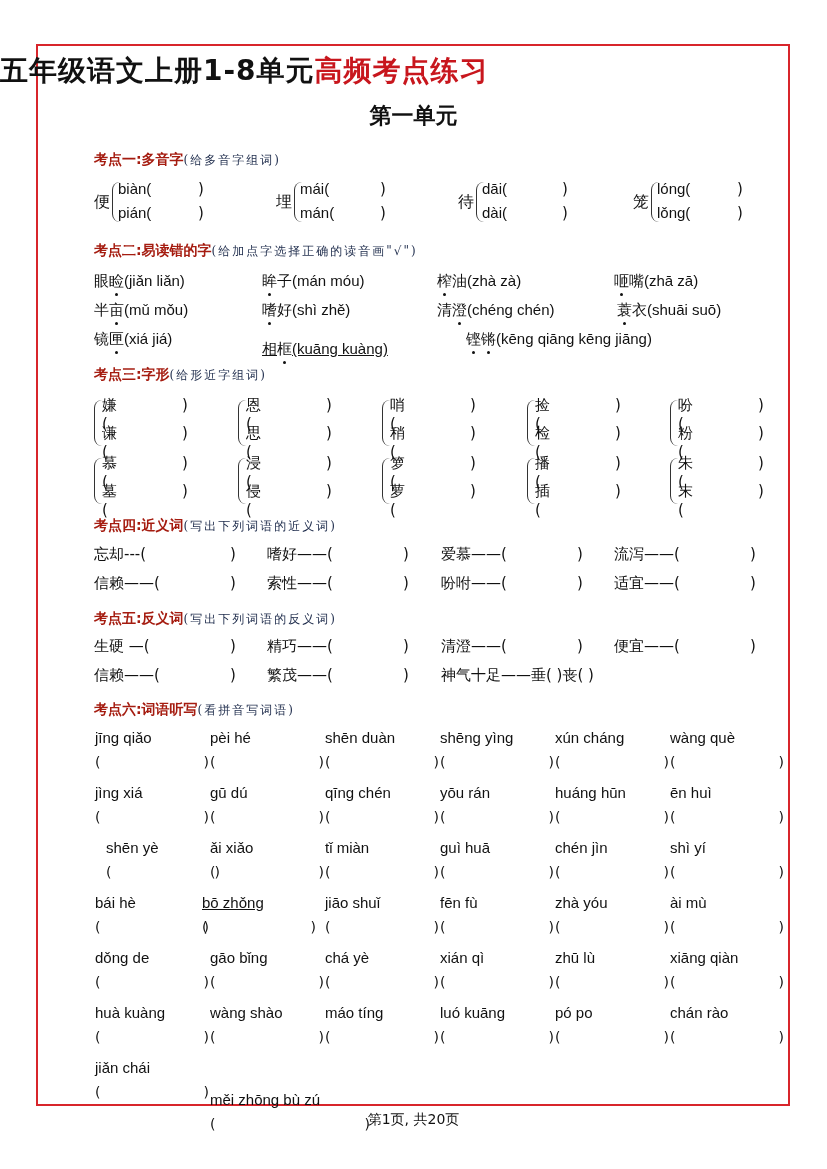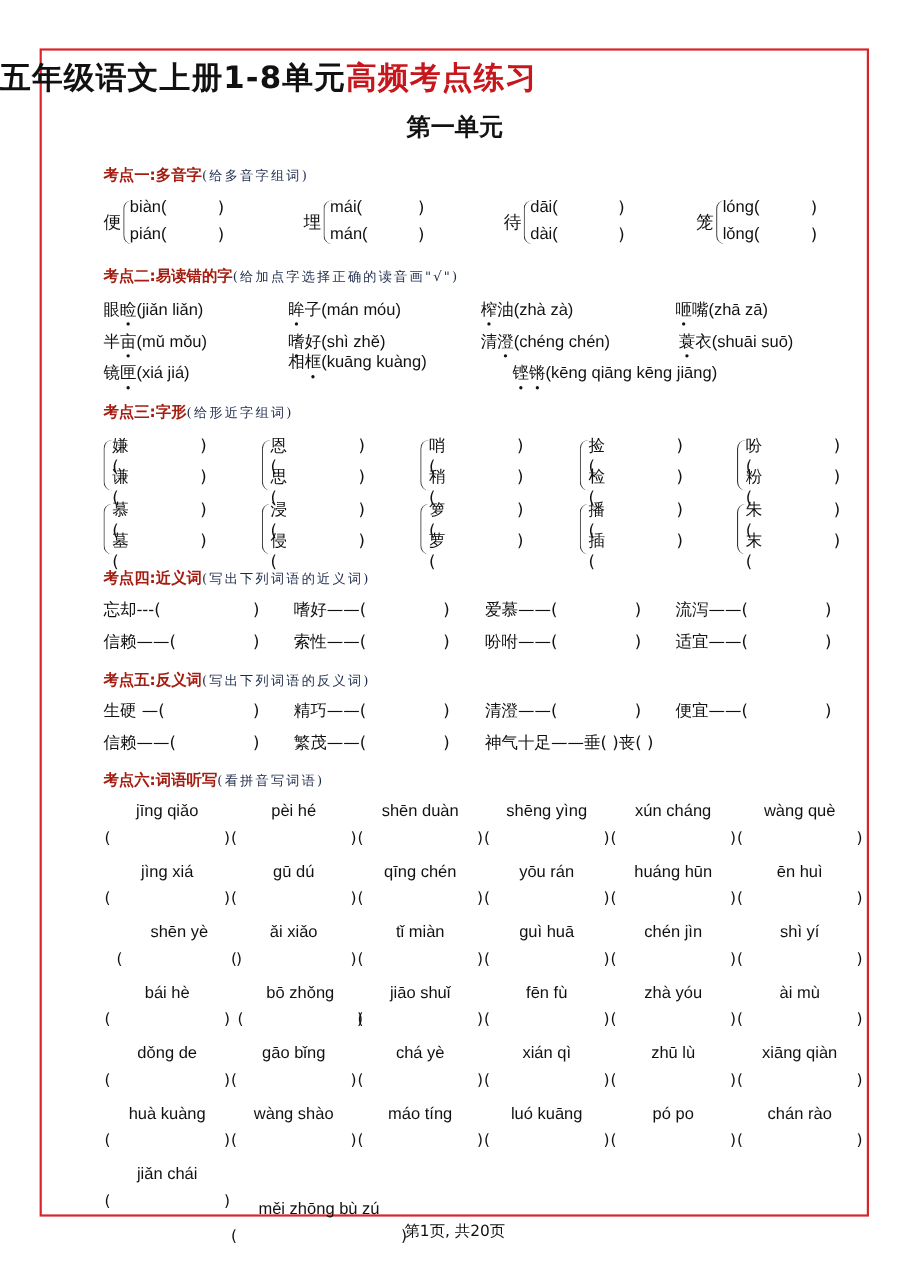--- a/index.html
+++ b/index.html
@@ -31,21 +31,21 @@
                 margin-left: -1.5px; background: #111; border-radius: 50%; }
   
   .shape { position: absolute; height: 56px; }
   .shape .brace { position: absolute; left: 0; top: 4px; width: 8px; height: 46px;
                   border-left: 1.5px solid #333; border-radius: 8px 0 0 8px; }
   .shape .r { position: absolute; left: 8px; font-size: 15px; }
   .shape .r1 { top: 0; } .shape .r2 { top: 28px; }
   .shape .cp { position: absolute; left: 88px; font-size: 15px; }
   
   .dict { position: absolute; width: 114px; }
-  .dict .py { text-align: center; font-size: 15px; font-family: "Liberation Sans", sans-serif; height: 22px; }
+  .dict .py { font-size: 15px; font-family: "Liberation Sans", sans-serif; height: 22px; }
   .dict .paren { position: relative; height: 22px; font-size: 14px; }
   .dict .paren .l { position: absolute; left: 0; top: 3px; }
   .dict .paren .rr { position: absolute; right: 0; top: 3px; }
   .footer { position: absolute; top: 1111px; left: 0; width: 827px; text-align: center; font-size: 14px; }
 </style>
 </head>
 <body>
 
 <div class="frame"></div>
 
@@ -89,21 +89,21 @@
     <div class="sec-head" style="top: 242px;"><span class="hd">考点二:易读错的字</span><span class="note">(给加点字选择正确的读音画"√")</span></div>
     <div class="abs" style="left: 94px; top: 272px;"><span>眼</span><span class="dot">睑</span><span class="pinyin">(jiǎn   liǎn)</span></div>
     <div class="abs" style="left: 262px; top: 272px;"><span class="dot">眸</span><span>子</span><span class="pinyin">(mán   móu)</span></div>
     <div class="abs" style="left: 437px; top: 272px;"><span class="dot">榨</span><span>油</span><span class="pinyin">(zhà   zà)</span></div>
     <div class="abs" style="left: 594px; top: 272px; padding-left: 20px;"><span class="dot">咂</span><span>嘴</span><span class="pinyin">(zhā   zā)</span></div>
     <div class="abs" style="left: 94px; top: 301px;"><span>半</span><span class="dot">亩</span><span class="pinyin">(mǔ   mǒu)</span></div>
     <div class="abs" style="left: 262px; top: 301px;"><span class="dot">嗜</span><span>好</span><span class="pinyin">(shì   zhě)</span></div>
     <div class="abs" style="left: 437px; top: 301px;"><span>清</span><span class="dot">澄</span><span class="pinyin">(chéng   chén)</span></div>
     <div class="abs" style="left: 617px; top: 301px;"><span class="dot">蓑</span><span>衣</span><span class="pinyin">(shuāi   suō)</span></div>
     <div class="abs" style="left: 94px; top: 330px;"><span>镜</span><span class="dot">匣</span><span class="pinyin">(xiá   jiá)</span></div>
-    <div class="abs" style="left: 262px; top: 320px;"><span>相</span><span class="dot">框</span><span class="pinyin">(kuāng   kuàng)</span></div>
+    <div class="abs" style="left: 262px; top: 340px; text-decoration: underline;"><span>相</span><span class="dot">框</span><span class="pinyin">(kuāng   kuàng)</span></div>
     <div class="abs" style="left: 466px; top: 330px;"><span class="dot">铿</span><span class="dot">锵</span><span class="pinyin">(kēng qiāng   kēng jiāng)</span></div>
     <div class="sec-head" style="top: 366px;"><span class="hd">考点三:字形</span><span class="note">(给形近字组词)</span></div>
     <div class="shape" style="left: 94px; top: 396px;">
       <span class="brace"></span>
       <span class="r r1">嫌(</span>
       <span class="cp" style="top: 0px;">)</span>
       <span class="r r2">谦(</span>
       <span class="cp" style="top: 28px;">)</span>
     </div>
     <div class="shape" style="left: 238px; top: 396px;">
@@ -327,21 +327,21 @@
         <span class="rr">)</span>
       </div>
     </div>
     <div class="dict" style="left: 95px; top: 894px;">
       <div class="py">bái hè</div>
       <div class="paren">
         <span class="l">(</span>
         <span class="rr">)</span>
       </div>
     </div>
-    <div class="dict" style="left: 216px; top: 894px;">
+    <div class="dict" style="left: 202px; top: 894px; text-decoration: underline;">
       <div class="py">bō zhǒng</div>
       <div class="paren">
         <span class="l">(</span>
         <span class="rr">)</span>
       </div>
     </div>
     <div class="dict" style="left: 325px; top: 894px;">
       <div class="py">jiāo shuǐ</div>
       <div class="paren">
         <span class="l">(</span>

